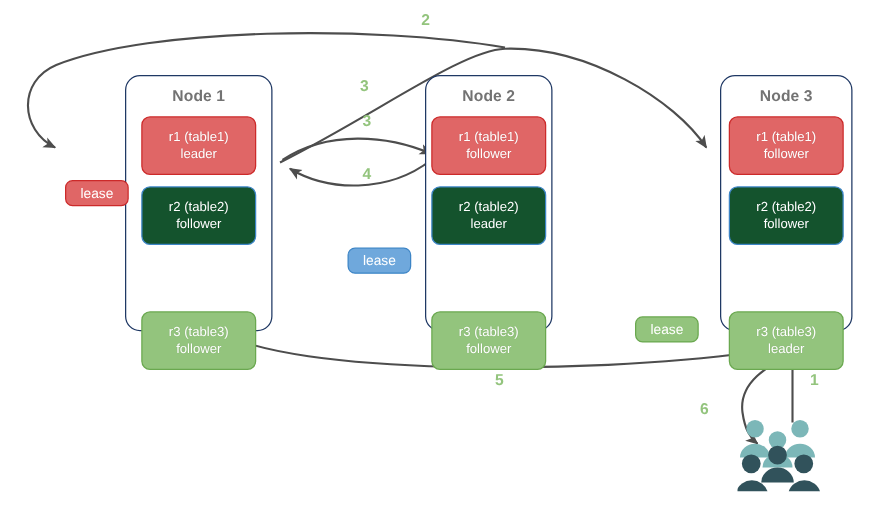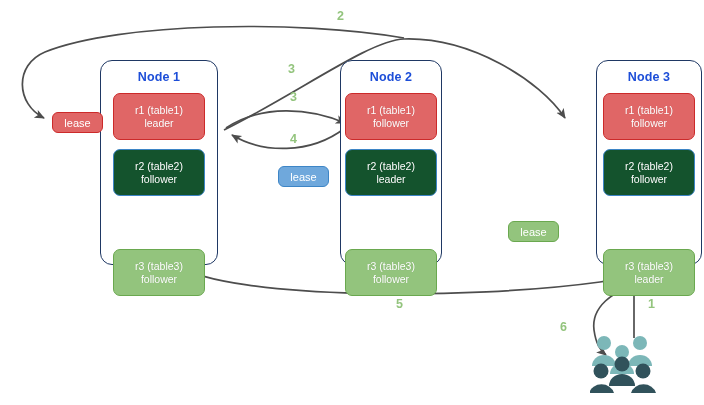--- a/index.html
+++ b/index.html
@@ -22,21 +22,21 @@
     background:#ffffff;
     border:1.6px solid #1f3864;
     border-radius:12px;
     box-sizing:border-box;
     z-index:3;
   }
   .node-title{
     text-align:center;
     font-size:12.5px;
     font-weight:bold;
-    color:#1d4ed8;
+    color:#737373;
     margin-top:9px;
     letter-spacing:.1px;
   }
   .replicas{
     display:flex;
     flex-direction:column;
     align-items:center;
     gap:9px;
     margin-top:9px;
   }
@@ -61,20 +61,21 @@
   
   .lease{
     position:absolute;
     border-radius:6px;
     box-sizing:border-box;
     display:flex;align-items:center;justify-content:center;
     color:#ffffff;
     font-size:11px;
     z-index:4;
     height:21px;
+    margin-top:32px;
   }
   .lease-red{background:#e06666;border:1.4px solid #cc2a2a;}
   .lease-blue{background:#6fa8dc;border:1.4px solid #3d85c6;}
   .lease-green{background:#93c47d;border:1.4px solid #6aa84f;}
 
   
   .step{
     position:absolute;
     color:#93c47d;
     font-size:12.5px;
@@ -144,21 +145,21 @@
         <span class="l1">r2 (table2)</span>
         <span class="l2">leader</span>
       </div>
       <div class="replica rep-green">
         <span class="l1">r3 (table3)</span>
         <span class="l2">follower</span>
       </div>
     </div>
   </div>
 
-  <div class="node" style="left:596px;top:60px;width:106px;height:205px;">
+  <div class="node" style="left:576px;top:60px;width:106px;height:205px;">
     <div class="node-title">Node 3</div>
     <div class="replicas">
       <div class="replica rep-red">
         <span class="l1">r1 (table1)</span>
         <span class="l2">follower</span>
       </div>
       <div class="replica rep-blue">
         <span class="l1">r2 (table2)</span>
         <span class="l2">follower</span>
       </div>

